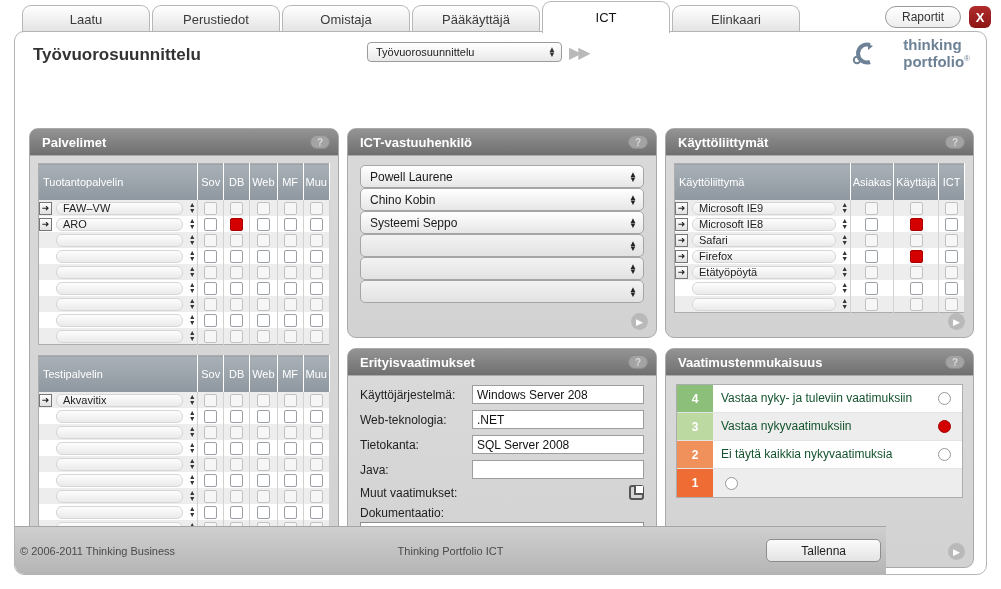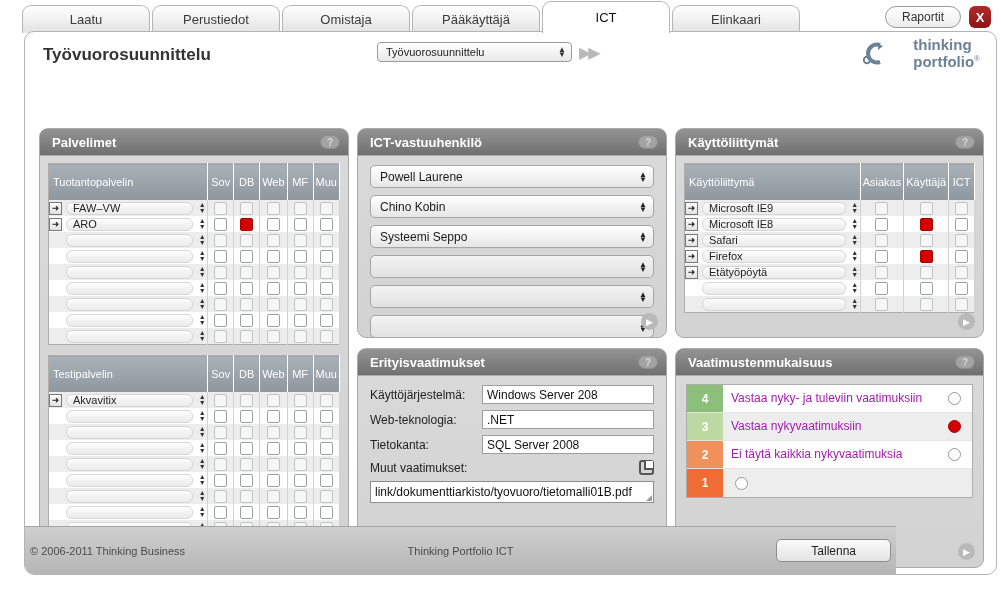--- a/index.html
+++ b/index.html
@@ -49,21 +49,21 @@
     width: 22px; height: 22px; margin-left: 8px; margin-right: 10px; margin-bottom: 5px;
     border-radius: 6px;
     background: linear-gradient(to bottom, #b02b2b, #8e1414);
     color: #fff; font-weight: bold; font-size: 13px;
     display: flex; align-items: center; justify-content: center;
     cursor: pointer;
   }
 
   
   .card {
-    position: absolute; left: 24px; top: 31px;
+    position: absolute; left: 14px; top: 31px;
     width: 973px; height: 544px;
     background: #ffffff;
     border: 1px solid #b4b4b4;
     border-radius: 10px;
     overflow: hidden;
   }
   .card-head {
     height: 46px; position: relative; padding: 0 18px;
     display: flex; align-items: center;
   }
@@ -162,21 +162,21 @@
   }
   tr:nth-child(even) .cb { background: #f6f6f6; border-color: #c2c2c2; }
   .cb.on { background: #d40000; border-color: #a90000; }
 
   
   .sel-lg {
     position: relative; height: 23px; width: 100%;
     border: 1px solid #a5a5a5; border-radius: 5px;
     background: linear-gradient(to bottom, #ffffff, #e6e6e6);
     display: flex; align-items: center; padding: 0 22px 0 9px;
-    font-size: 12px; color: #1a1a1a; margin-bottom: 7px;
+    font-size: 12px; color: #1a1a1a; 
     cursor: pointer;
   }
   .sel-lg.empty { background: linear-gradient(to bottom,#f3f3f3,#e2e2e2); }
   .sel-lg .arrows {
     position: absolute; right: 6px; top: 50%; transform: translateY(-50%);
     display: flex; flex-direction: column; line-height: 5px; font-size: 8px; color: #222;
   }
 
   
   .frow { display: flex; align-items: center; margin-bottom: 6px; }
@@ -211,21 +211,21 @@
 
   
   .clist { background: #fff; border: 1px solid #adadad; }
   .crow { display: flex; align-items: stretch; border-bottom: 1px solid #e3e3e3; min-height: 28px; cursor: pointer; }
   .crow:last-child { border-bottom: none; }
   .crow.alt { background: #ededed; }
   .cnum {
     width: 36px; flex: 0 0 36px; display: flex; align-items: center; justify-content: center;
     font-weight: bold; font-size: 12px; color: #ffffff;
   }
-  .clabel { flex: 1; display: flex; align-items: center; padding: 3px 8px; font-size: 12px; color: #a21caf; line-height: 13px; }
+  .clabel { flex: 1; display: flex; align-items: center; padding: 3px 8px; font-size: 12px; color: #14532d; line-height: 13px; }
   .cradio-wrap { width: 36px; flex: 0 0 36px; display: flex; align-items: center; justify-content: center; }
   .radio { width: 13px; height: 13px; border-radius: 50%; border: 1px solid #999; background: #fff; }
   .radio.on { background: #d40000; border-color: #a00000; }
 
   
   .footer {
     position: absolute; left: 0; bottom: 0; width: 871px; height: 48px;
     background: linear-gradient(to bottom, #cfcfcf, #b5b5b5);
     border-top: 1px solid #a5a5a5;
     display: flex; align-items: center; padding: 0 5px;
@@ -835,25 +835,30 @@
               <div class="finput">Windows Server 208</div>
             </div>
             <div class="frow">
               <div class="flabel">Web-teknologia:</div>
               <div class="finput">.NET</div>
             </div>
             <div class="frow">
               <div class="flabel">Tietokanta:</div>
               <div class="finput">SQL Server 2008</div>
             </div>
+            <div class="frow">
+              <div class="flabel">Java:</div>
+              <div class="finput"></div>
+            </div>
           </div>
         <div class="frow">
           <div class="flabel" style="width:auto;">Muut vaatimukset:</div>
           <div class="note-icon"></div>
         </div>
+        <div class="doc-label">Dokumentaatio:</div>
         <div class="doc-area">link/dokumenttiarkisto/tyovuoro/tietomalli01B.pdf</div>
         <div class="play-btn">▶</div>
       </div>
     </div>
 
     <div class="panel" style="left:650px; top:270px; width:309px; height:220px;">
       <div class="panel-head">
         <span class="panel-title">Vaatimustenmukaisuus</span>
         <span class="help-btn">?</span>
       </div>

